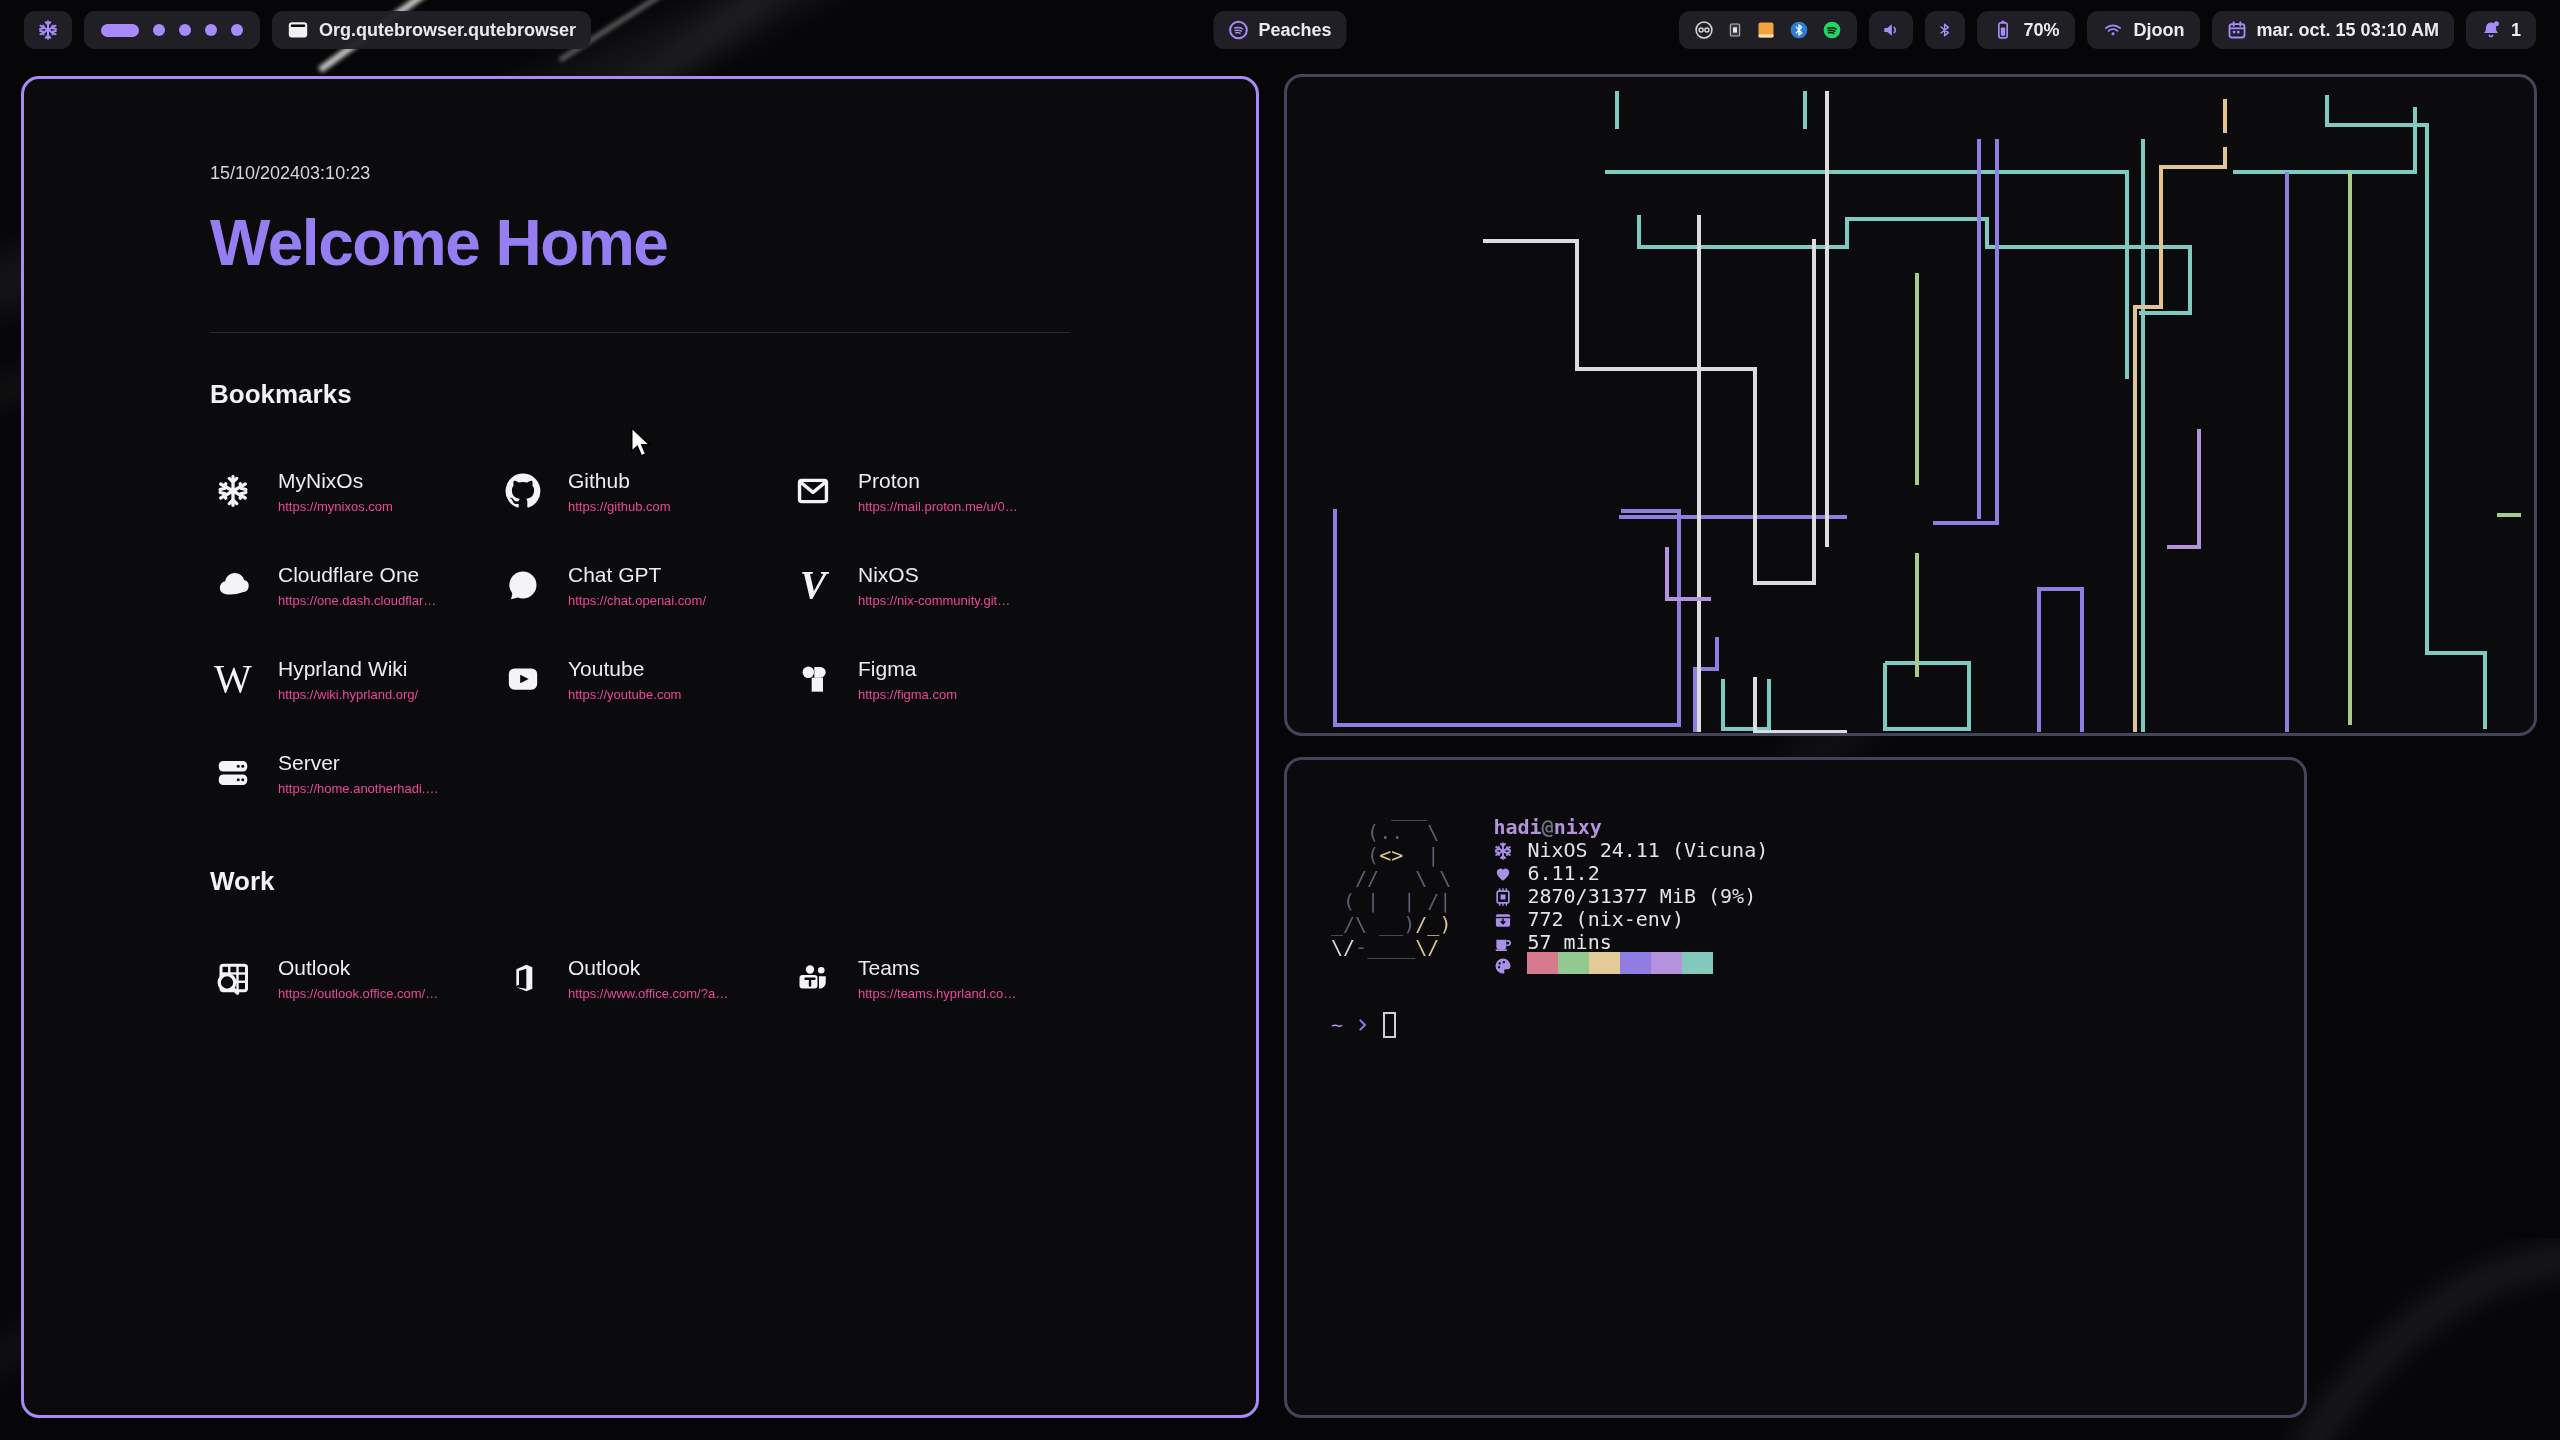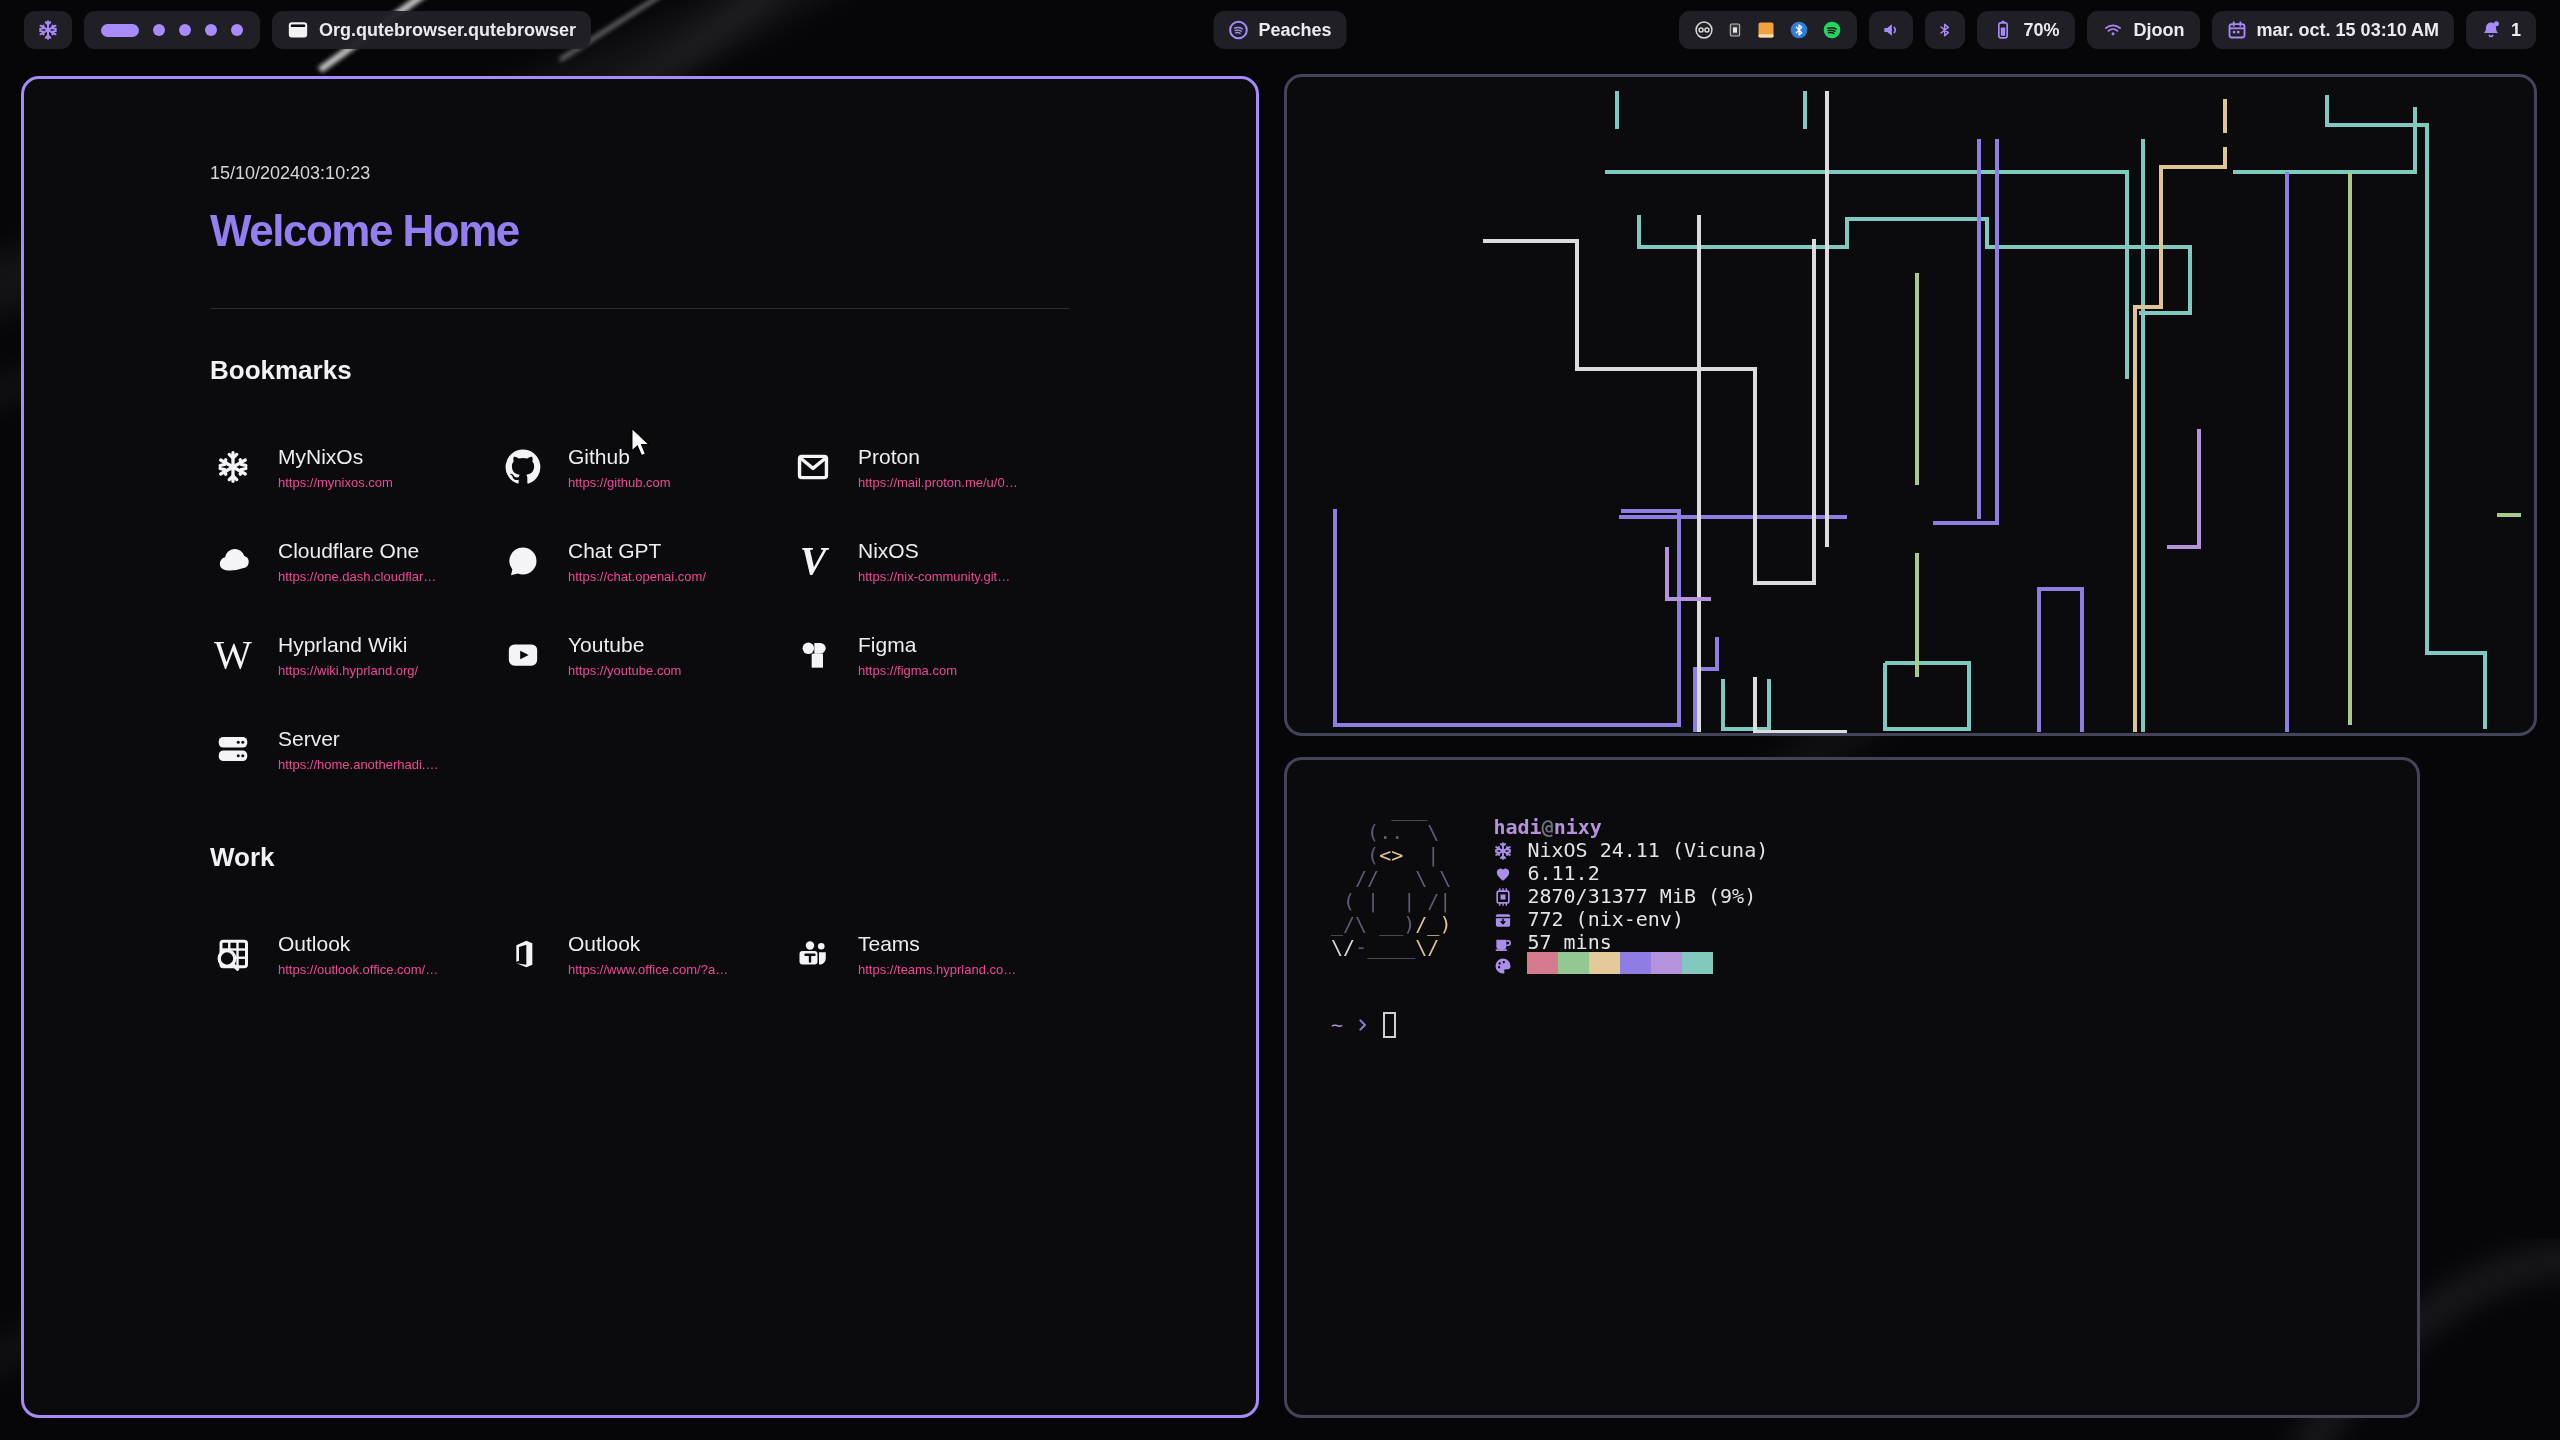--- a/index.html
+++ b/index.html
@@ -27,26 +27,26 @@
   .accent{color:#a78bfa;}
   .ws-dot{width:12px;height:12px;border-radius:50%;background:#a78bfa;}
   .ws-active{width:38px;height:13px;border-radius:8px;background:#a78bfa;}
   #workspaces{gap:14px;padding:0 17px;}
   .trayico{display:flex;align-items:center;}
   .icon{display:inline-flex;align-items:center;justify-content:center;line-height:0;}
   
   .win{position:absolute;background:#0b0b0d;border-radius:18px;box-sizing:border-box;}
   #win-start{left:21px;top:76px;width:1238px;height:1342px;border:3px solid #a78bfa;z-index:10;}
   #win-pipes{left:1284px;top:74px;width:1253px;height:662px;border:3px solid #43435a;overflow:hidden;}
-  #win-term {left:1284px;top:757px;width:1136px;height:661px;border:3px solid #43435a;}
+  #win-term {left:1284px;top:757px;width:1023px;height:661px;border:3px solid #43435a;}
   
   #start-inner{padding:84px 186px 0 186px;color:#e9e9ec;}
   #start-head{display:flex;font-size:18px;color:#d6d6da;font-weight:400;}
   #start-title{
-    margin-top:22px;font-size:44px;font-weight:700;letter-spacing:-1.5px;
+    margin-top:22px;font-size:64px;font-weight:700;letter-spacing:-1.5px;
     color:#957ef2;
   }
   #start-divider{border:none;border-top:1px solid #2b2b30;margin:52px 0 0 0;}
   .section-title{font-size:26px;font-weight:700;color:#f2f2f4;margin:46px 0 0 0;}
   .bm-grid{display:grid;grid-template-columns:repeat(3,290px);grid-auto-rows:94px;margin-top:34px;}
   .bm{display:flex;align-items:center;gap:22px;cursor:default;}
   .bm-ico{width:46px;min-width:46px;height:46px;display:flex;align-items:center;justify-content:center;color:#f4f4f6;}
   .bm-name{font-size:21px;font-weight:400;color:#ededf0;}
   .bm-url{font-size:13px;color:#ec4899;margin-top:6px;max-width:200px;overflow:hidden;text-overflow:ellipsis;white-space:nowrap;}
   .glyph-letter{font-family:"Liberation Serif",serif;font-size:40px;font-weight:700;color:#f4f4f6;line-height:1;}

